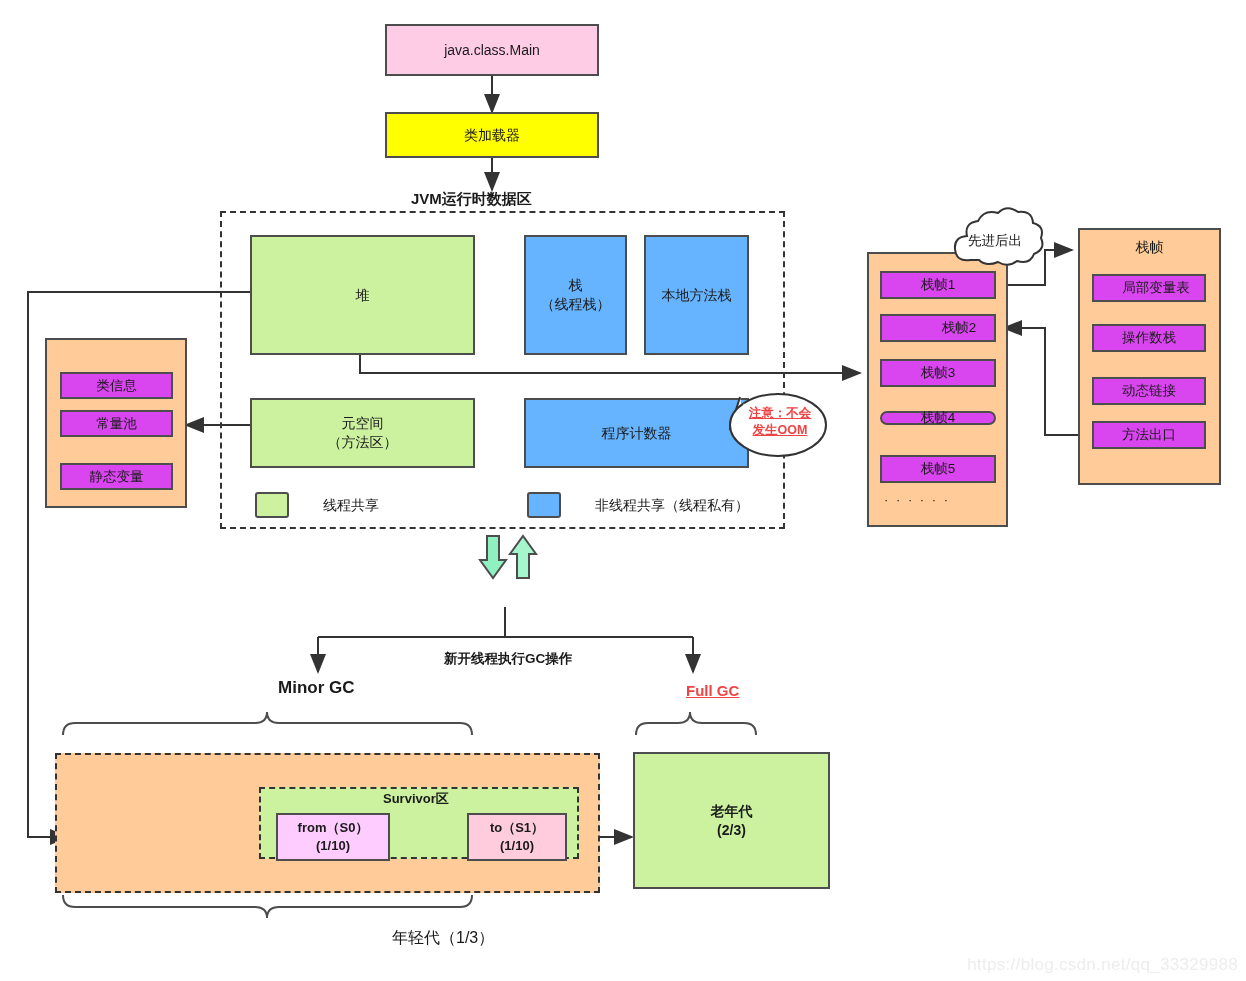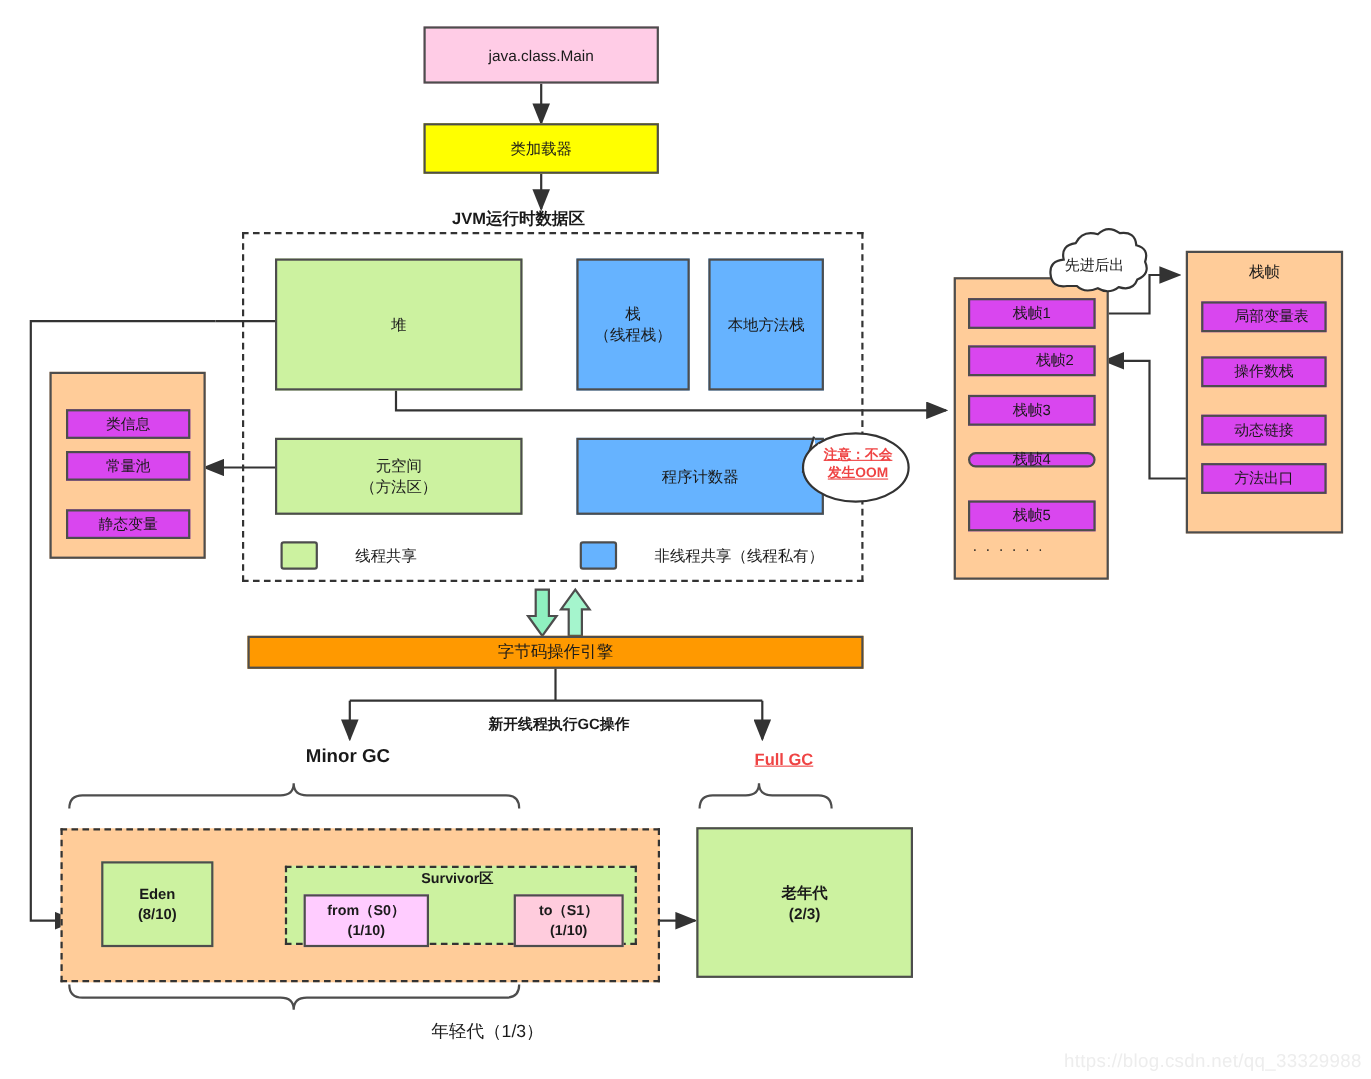--- a/index.html
+++ b/index.html
@@ -180,35 +180,28 @@
   <div class="frame-item" style="left:1092px;top:324px;width:114px;height:28px;text-align:right;">
     <span>操作数栈</span>
   </div>
   <div class="frame-item" style="left:1092px;top:377px;width:114px;height:28px;">
     <span>动态链接</span>
   </div>
   <div class="frame-item" style="left:1092px;top:421px;width:114px;height:28px;">
     <span>方法出口</span>
   </div>
 
-  <div class="box orange-strong" style="left:225px;top:578px;width:560px;height:30px;font-size:15px;">
-    <span>字节码操作引擎</span>
-  </div>
 
   <div class="lbl lbl-b" style="left:444px;top:650px;font-size:13.5px;">新开线程执行GC操作</div>
 
   <div class="lbl lbl-b" style="left:278px;top:678px;font-size:17px;">Minor GC</div>
   <div class="lbl lbl-b red" style="left:686px;top:682px;font-size:15px;">Full GC</div>
 
   <div class="dashed orange-fill" style="left:55px;top:753px;width:545px;height:140px;"></div>
 
-  <div class="box green" style="left:92px;top:783px;width:102px;height:78px;flex-direction:column;font-weight:bold;font-size:13.5px;">
-    <span>Eden</span>
-    <span>(8/10)</span>
-  </div>
 
   <div class="dashed green" style="left:259px;top:787px;width:320px;height:72px;"></div>
   <div class="lbl lbl-b" style="left:383px;top:790px;font-size:13px;">Survivor区</div>
 
   <div class="box magenta" style="left:276px;top:813px;width:114px;height:48px;flex-direction:column;font-weight:bold;font-size:13px;">
     <span>from（S0）</span>
     <span>(1/10)</span>
   </div>
 
   <div class="box lightpink" style="left:467px;top:813px;width:100px;height:48px;flex-direction:column;font-weight:bold;font-size:13px;">

